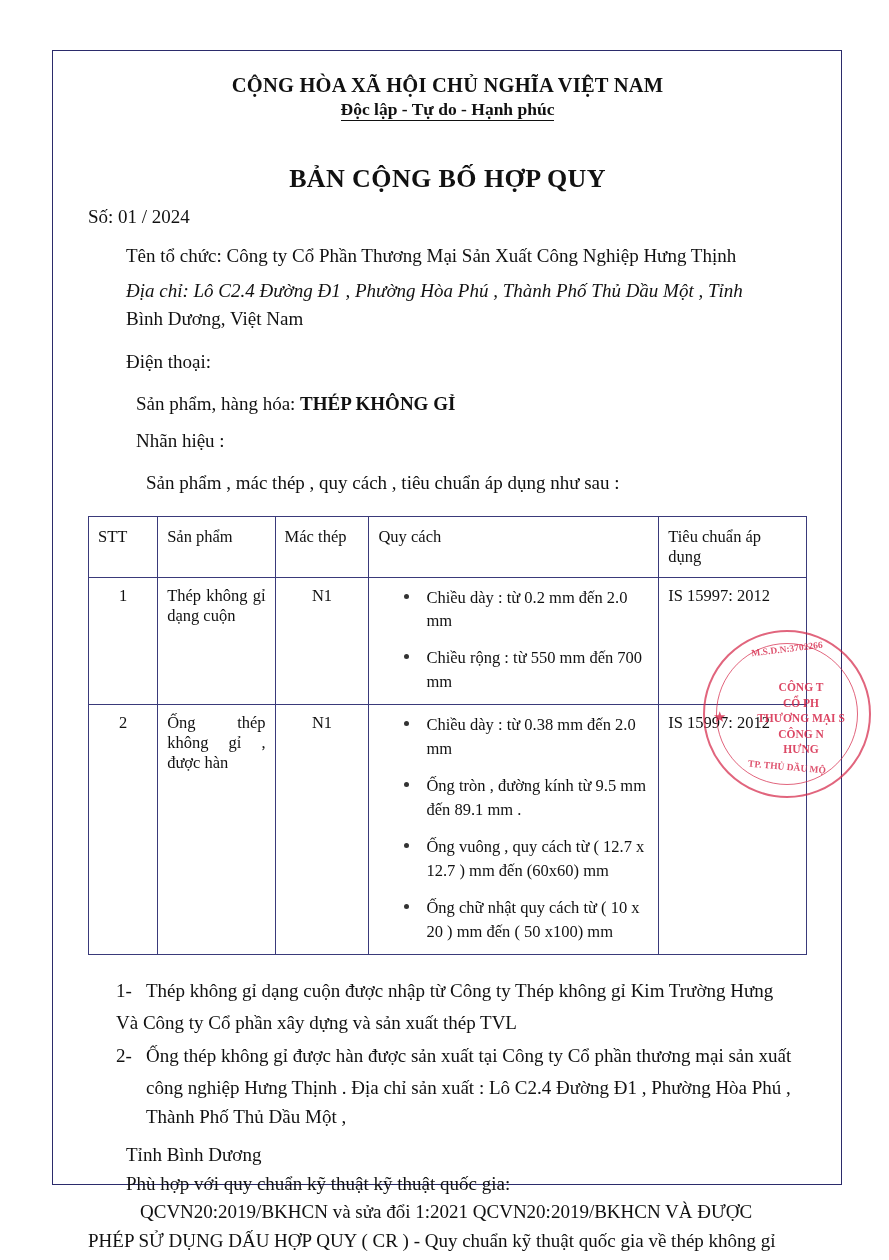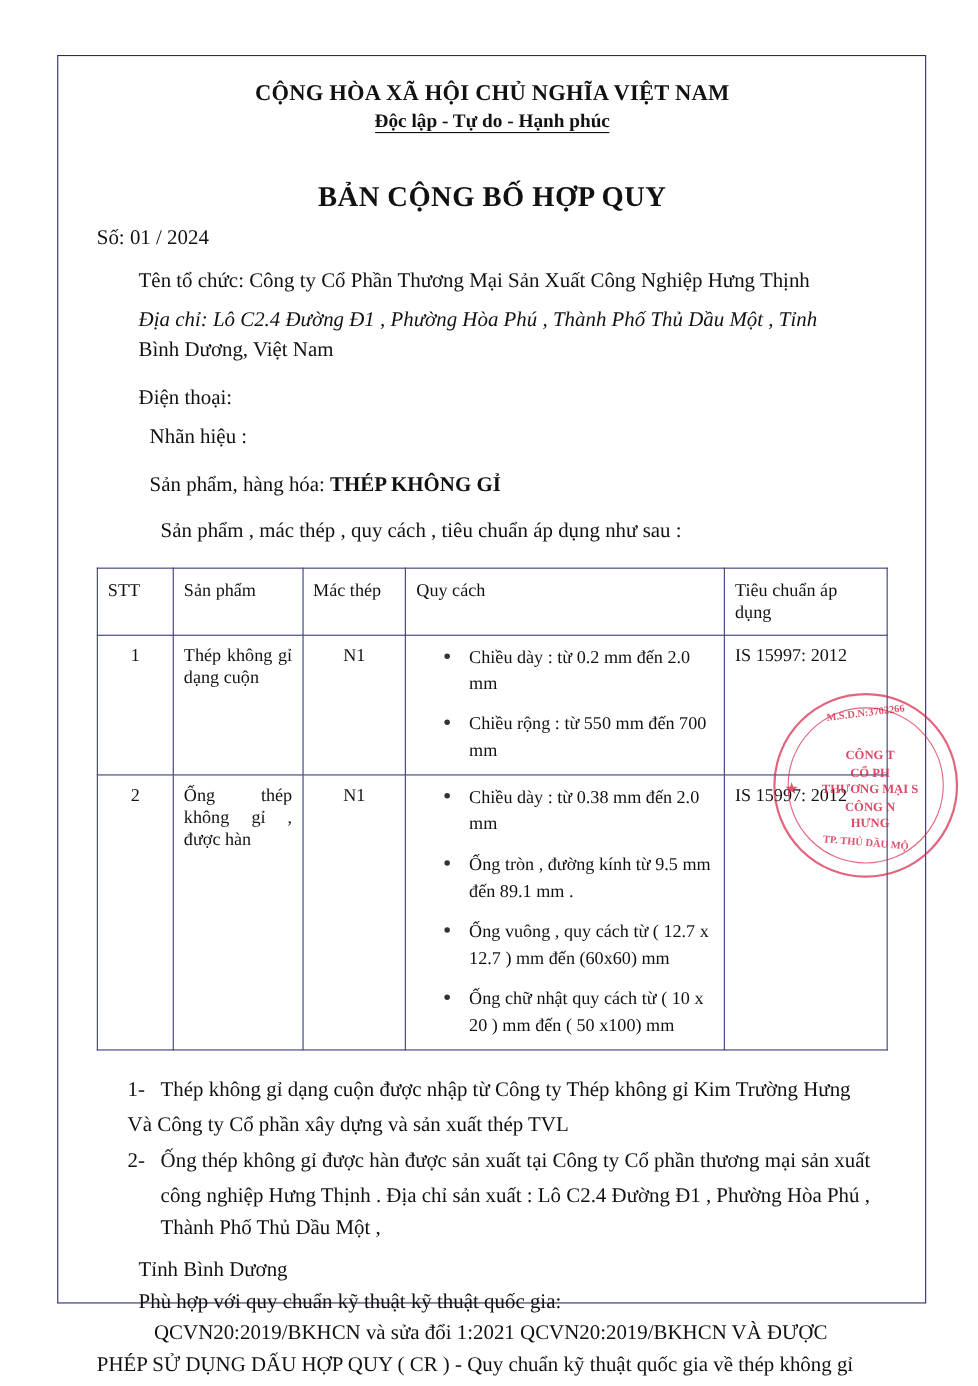--- a/index.html
+++ b/index.html
@@ -192,21 +192,21 @@
   .stamp .star {
     position: absolute;
     left: 10px;
     top: 78px;
     color: #d6294b;
     font-size: 15px;
     opacity: .8;
   }
   .stamp .ctr {
     position: absolute;
-    left: 34px;
+    left: 44px;
     top: 50px;
     width: 108px;
     text-align: center;
     color: #d6294b;
     font-size: 11.5px;
     font-weight: bold;
     line-height: 1.35;
     opacity: .85;
   }
   .stamp .arc-top {
@@ -247,22 +247,22 @@
   </div>
 
   <div class="doc-title">BẢN CỘNG BỐ HỢP QUY</div>
   <div class="doc-number">Số: 01 / 2024</div>
 
   <div class="para indent">Tên tổ chức: Công ty Cổ Phần Thương Mại Sản Xuất Công Nghiệp Hưng Thịnh</div>
   <div class="para indent" style="margin-top:6px;font-style:italic;">Địa chỉ: Lô C2.4 Đường Đ1 , Phường Hòa Phú , Thành Phố Thủ Dầu Một , Tỉnh</div>
   <div class="para indent" style="margin-top:0;">Bình Dương, Việt Nam</div>
   <div class="para indent">Điện thoại:</div>
 
+  <div class="para indent2"><span>Sản phẩm, hàng hóa:</span> <span class="bold">THÉP KHÔNG GỈ</span></div>
   <div class="para indent2" style="margin-top:8px;">Nhãn hiệu :</div>
-  <div class="para indent2"><span>Sản phẩm, hàng hóa:</span> <span class="bold">THÉP KHÔNG GỈ</span></div>
   <div class="para indent3">Sản phẩm , mác thép , quy cách , tiêu chuẩn áp dụng như sau :</div>
 
   <table class="spec">
     <thead>
       <tr>
         <th class="col-stt">STT</th>
         <th class="col-sp">Sản phẩm</th>
         <th class="col-mac">Mác thép</th>
         <th class="col-quy">Quy cách</th>
         <th class="col-tc">Tiêu chuẩn áp dụng</th>

